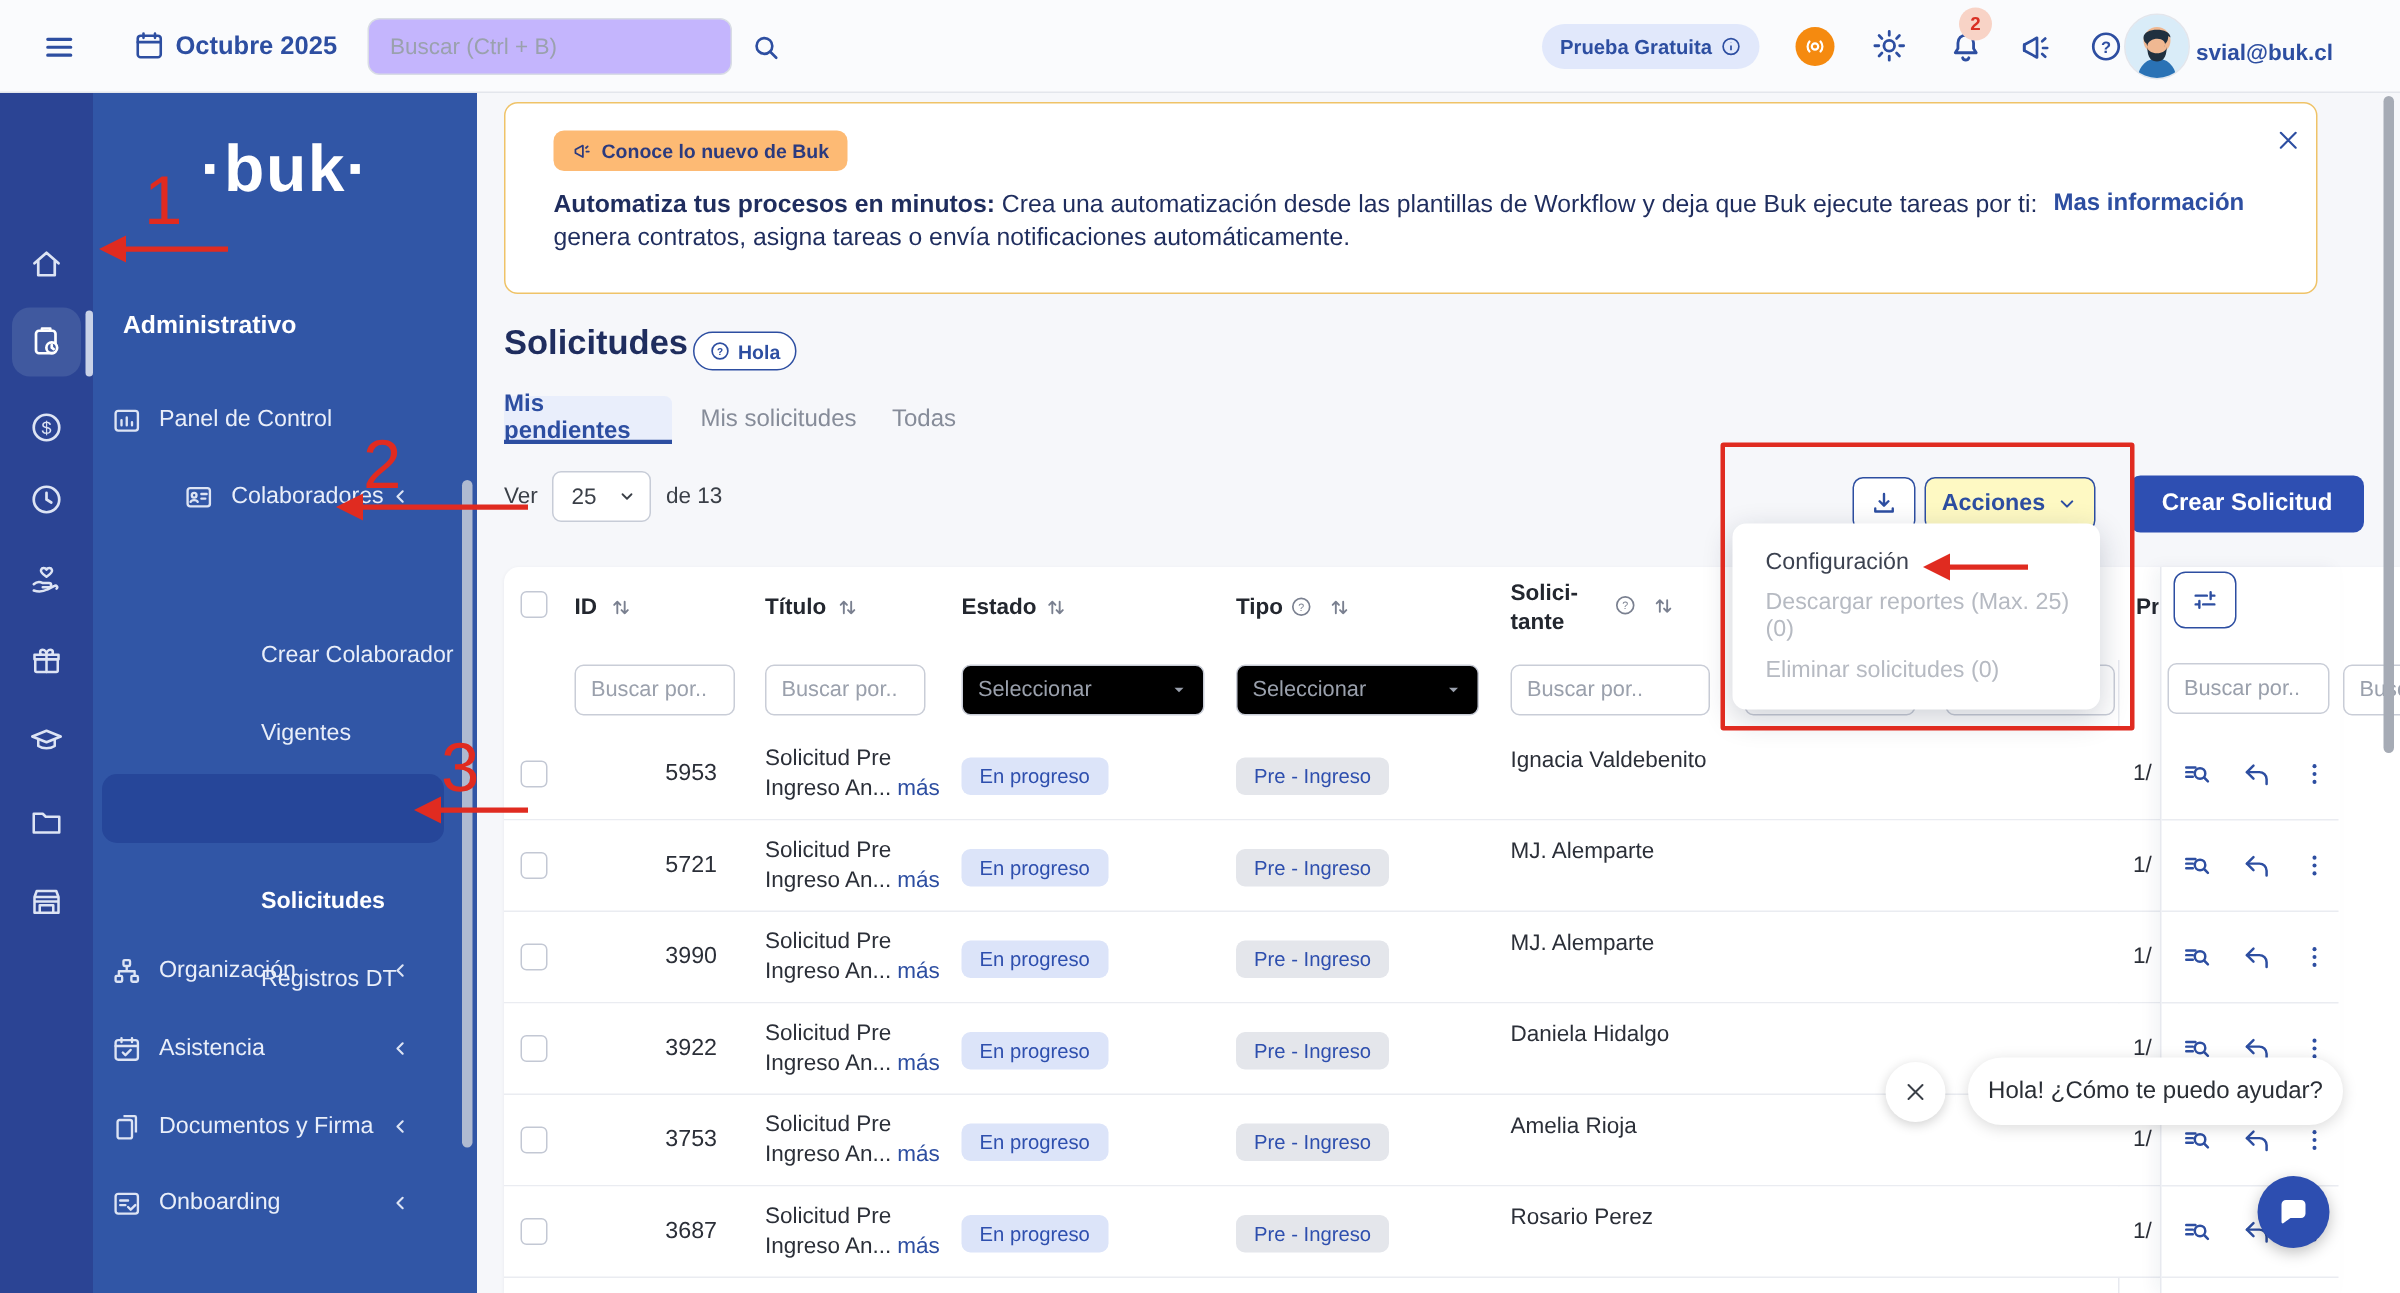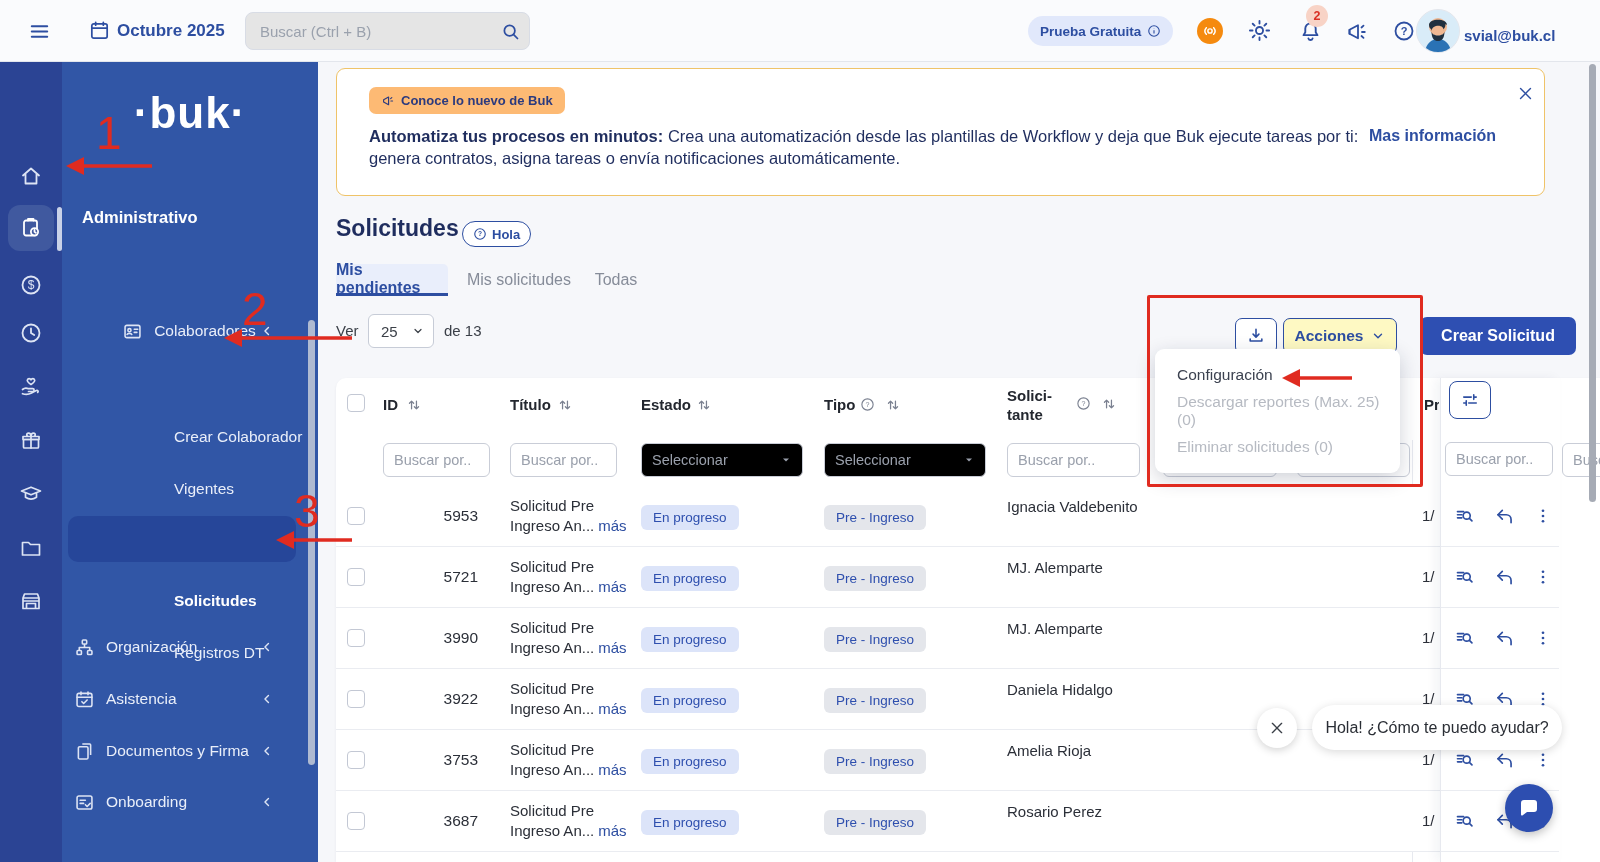--- a/index.html
+++ b/index.html
@@ -4,21 +4,21 @@
 <style>
   html,body{margin:0;padding:0;background:#e9eaee;}
   *{box-sizing:border-box;font-family:"Liberation Sans",sans-serif;}
   .root{position:relative;width:1600px;height:862px;background:#f6f7fa;overflow:hidden;}
   .abs{position:absolute;}
   svg{display:block;}
 
   
   .topbar{left:0;top:0;width:1600px;height:62px;background:#fafbfd;border-bottom:1px solid #e3e6ec;z-index:20;}
   .topbar .month{left:117px;top:21px;font-size:17px;font-weight:700;color:#2d4ea1;}
-  .searchbox{left:245px;top:12px;width:285px;height:38px;background:#e5e5e5;border:1px solid #d8dce5;border-radius:8px;}
+  .searchbox{left:245px;top:12px;width:243px;height:38px;background:#c4b5fd;border:1px solid #d8dce5;border-radius:8px;}
   .searchbox input{position:absolute;left:12px;top:0;width:230px;height:36px;border:none;outline:none;background:transparent;font-size:15px;color:#3a3f47;}
   .searchbox input::placeholder{color:#9aa1ad;}
   .pill-trial{left:1028px;top:16px;height:30px;padding:0 12px;background:#e1e8fb;border-radius:15px;display:flex;align-items:center;gap:6px;font-size:13.5px;font-weight:600;color:#2d4ea1;justify-content:flex-end;}
   .orange-ic{left:1197px;top:18px;width:26px;height:26px;border-radius:50%;background:#f58a0f;display:flex;align-items:center;justify-content:center;}
   .badge-n{left:1306px;top:5px;width:22px;height:22px;border-radius:50%;background:#f8d3c6;color:#d93025;font-size:12.5px;font-weight:700;display:flex;align-items:center;justify-content:center;z-index:2;}
   .email{left:1464px;top:27px;font-size:15px;font-weight:600;color:#2d4ea1;}
   .avatar{left:1416px;top:9px;width:44px;height:44px;border-radius:50%;overflow:hidden;background:#ddeefb;border:1px solid #e3e6ec;}
 
   
   .rail{left:0;top:62px;width:62px;height:800px;background:#2b4494;z-index:15;}
@@ -236,20 +236,29 @@
       <svg width="24" height="24" viewBox="0 0 24 24" fill="none" stroke="currentColor" stroke-width="1.7" stroke-linecap="round" stroke-linejoin="round">
           <path d="M4 9 5.5 5h13L20 9M4 9h16M4 9v10.5h16V9M7.5 19v-4.5h9V19M4 12h16"></path>
         </svg>
     </span>
   </nav>
 
   <aside class="abs sidebar">
     <div class="abs logo" style="left:0;top:26px;width:256px;">·buk·</div>
     <div class="abs sect" style="left:20px;top:146px;">Administrativo</div>
 
+    <div class="nav-item" style="left:12px;top:201px;width:230px;">
+      <span class="nicon">
+          <svg width="21" height="21" viewBox="0 0 24 24" fill="none" stroke="currentColor" stroke-width="1.8" stroke-linecap="round">
+            <rect x="3.5" y="4.5" width="17" height="15" rx="2"></rect>
+            <path d="M8 15.5v-4M12 15.5v-6M16 15.5V13"></path>
+          </svg>
+        </span>
+      <span>Panel de Control</span>
+    </div>
     <div class="nav-item" style="left:12px;top:252px;width:230px;justify-content:center;">
       <span class="nicon">
           <svg width="21" height="21" viewBox="0 0 24 24" fill="none" stroke="currentColor" stroke-width="1.8" stroke-linecap="round">
             <rect x="3.5" y="5" width="17" height="14" rx="2"></rect>
             <circle cx="8.5" cy="10.5" r="1.8"></circle>
             <path d="M5.8 15.5c.6-1.8 4.8-1.8 5.4 0M14 9.5h4M14 13h3"></path>
           </svg>
         </span>
       <span>Colaboradores</span>
       <span class="chev">

